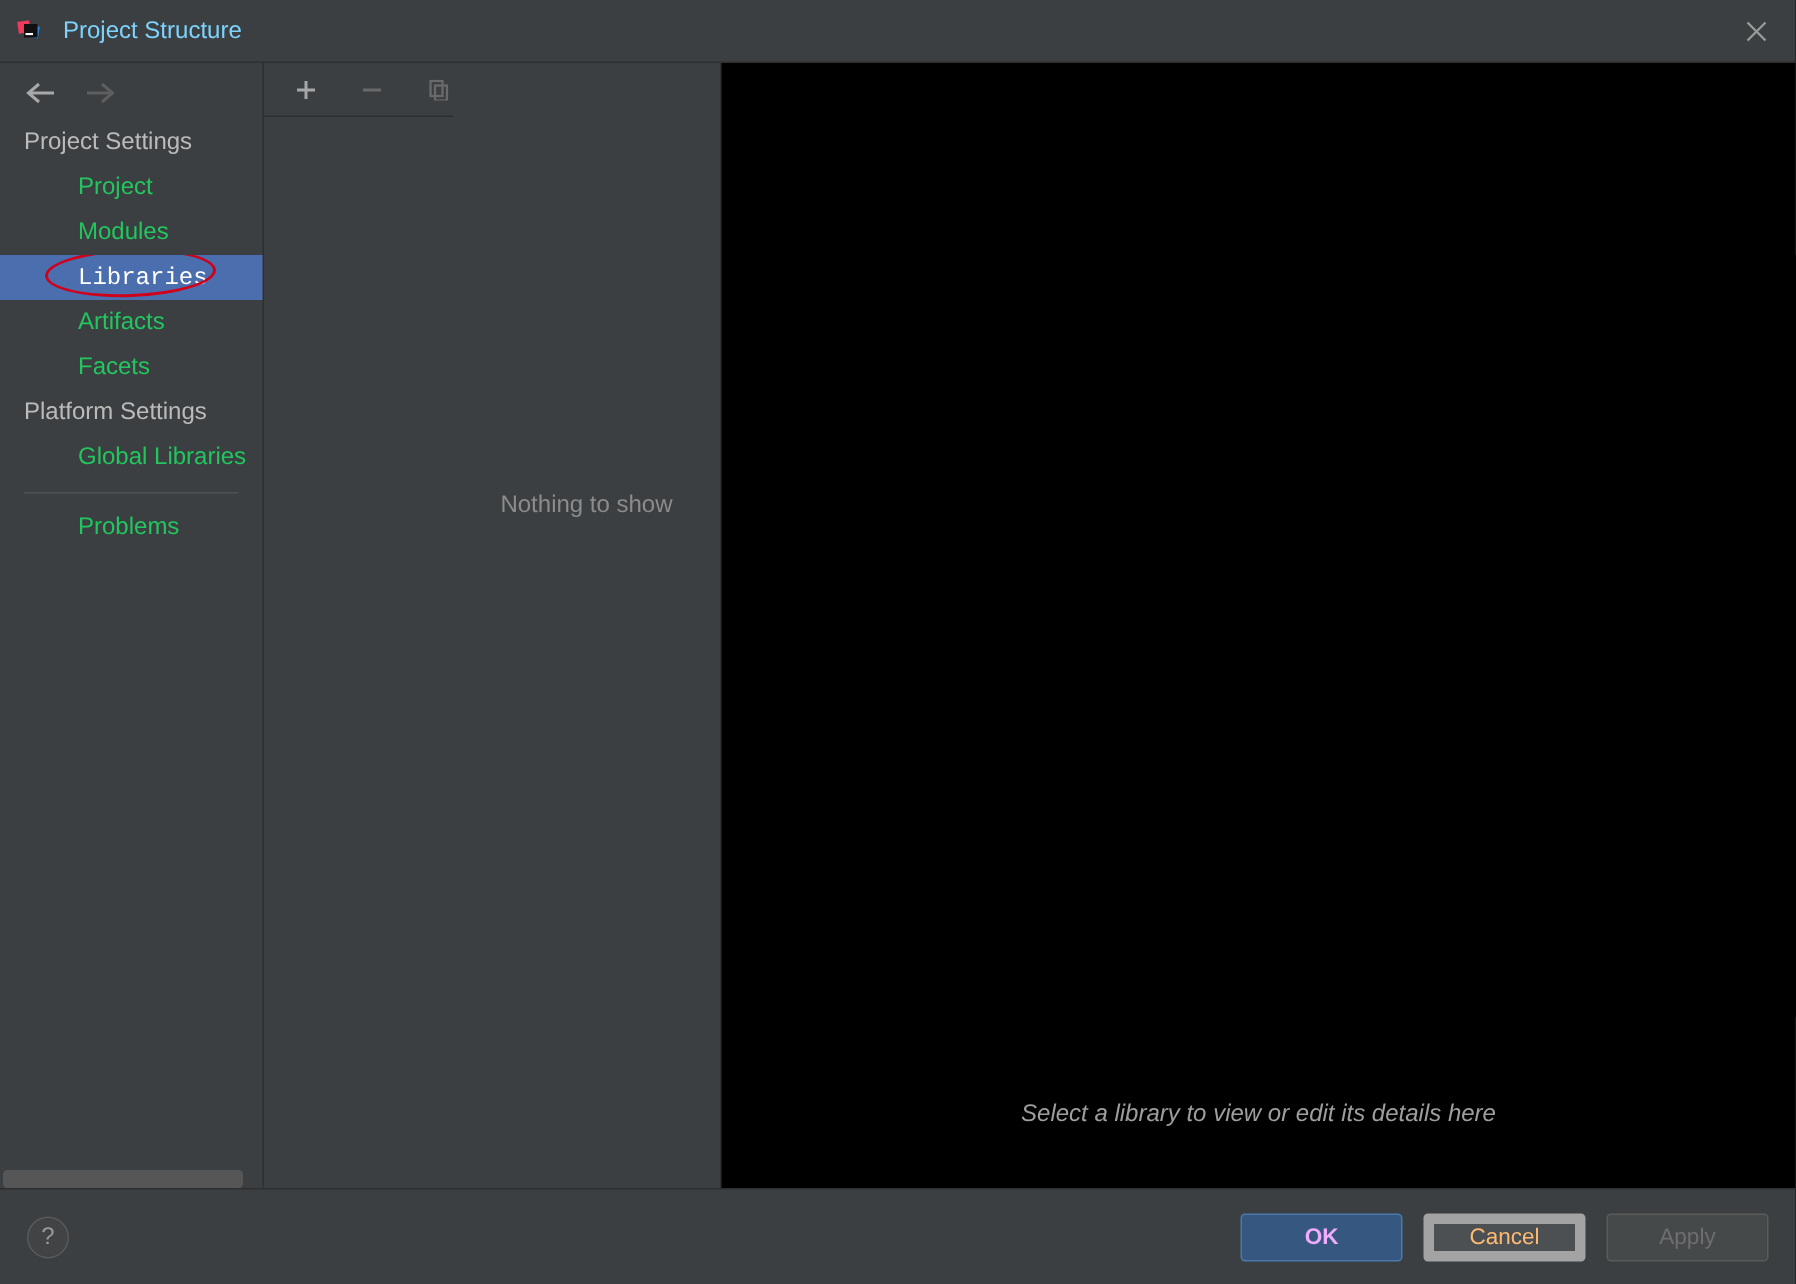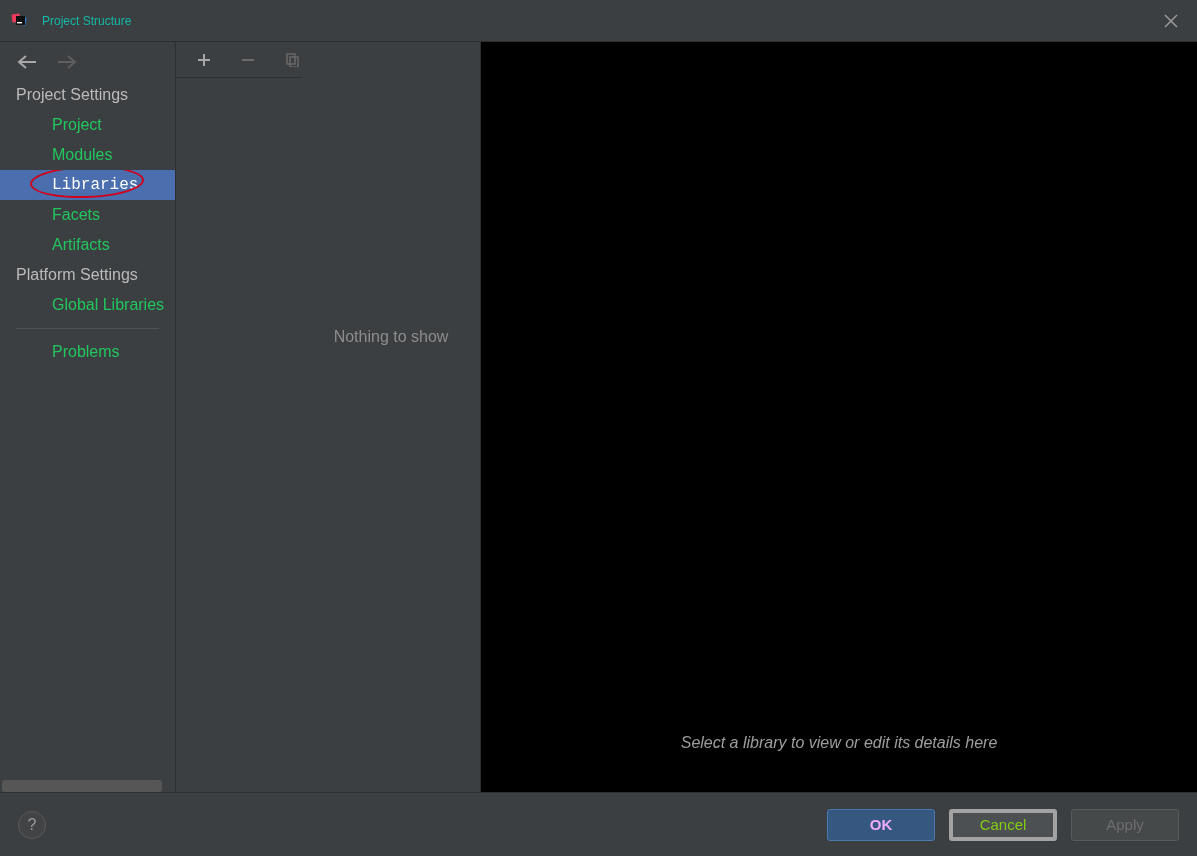--- a/index.html
+++ b/index.html
@@ -15,21 +15,21 @@
   
   .titlebar {
     height: 42px;
     display: flex;
     align-items: center;
     padding: 0 10px;
     background: #3c3f41;
     border-bottom: 1px solid #2e2f31;
   }
   .titlebar .app-icon { width: 22px; height: 22px; margin-right: 10px; display:flex; align-items:center; justify-content:center;}
-  .titlebar .title { color: #14b8a6; font-size: 12px; }
+  .titlebar .title { color: #7dd3fc; font-size: 16px; }
   .titlebar .spacer { flex: 1; }
   .titlebar .close { width: 32px; height: 32px; display:flex; align-items:center; justify-content:center; color:#9b9b9b; cursor:pointer;}
 
   
   .content {
     flex: 1;
     display: flex;
     min-height: 0;
   }
 
@@ -131,24 +131,24 @@
   .help {
     width:28px; height:28px; border-radius:50%;
     border:1px solid #5a5a5a;
     display:flex; align-items:center; justify-content:center;
     color:#9a9a9a; font-size:16px; cursor:pointer;
     background:#414345;
   }
   .buttonbar .spacer { flex:1; }
   .btn {
     min-width:108px; height:32px;
-    border:4px solid #a3a3a3;
+    border:7px solid #a3a3a3;
     border-radius:3px;
     background:#4c5052;
-    color:#84cc16;
+    color:#fdba74;
     font-size:15px;
     display:flex; align-items:center; justify-content:center;
     cursor:pointer; user-select:none;
   }
   .btn.primary {
     background:#365880;
     border:1px solid #4a79ad;
     color:#f0abfc;
     font-weight:600;
   }
@@ -199,22 +199,22 @@
       </span>
     </div>
 
     <div class="nav-header">Project Settings</div>
     <div class="nav-item">Project</div>
     <div class="nav-item">Modules</div>
     <div class="nav-item selected">
       <span>Libraries</span>
       <span class="circle-annotation"></span>
     </div>
+    <div class="nav-item">Artifacts</div>
     <div class="nav-item">Facets</div>
-    <div class="nav-item">Artifacts</div>
 
     <div class="nav-header">Platform Settings</div>
     <div class="nav-item">Global Libraries</div>
 
     <hr class="nav-divider">
     <div class="nav-item">Problems</div>
 
     <div class="scroll-thumb"></div>
   </div>
 

